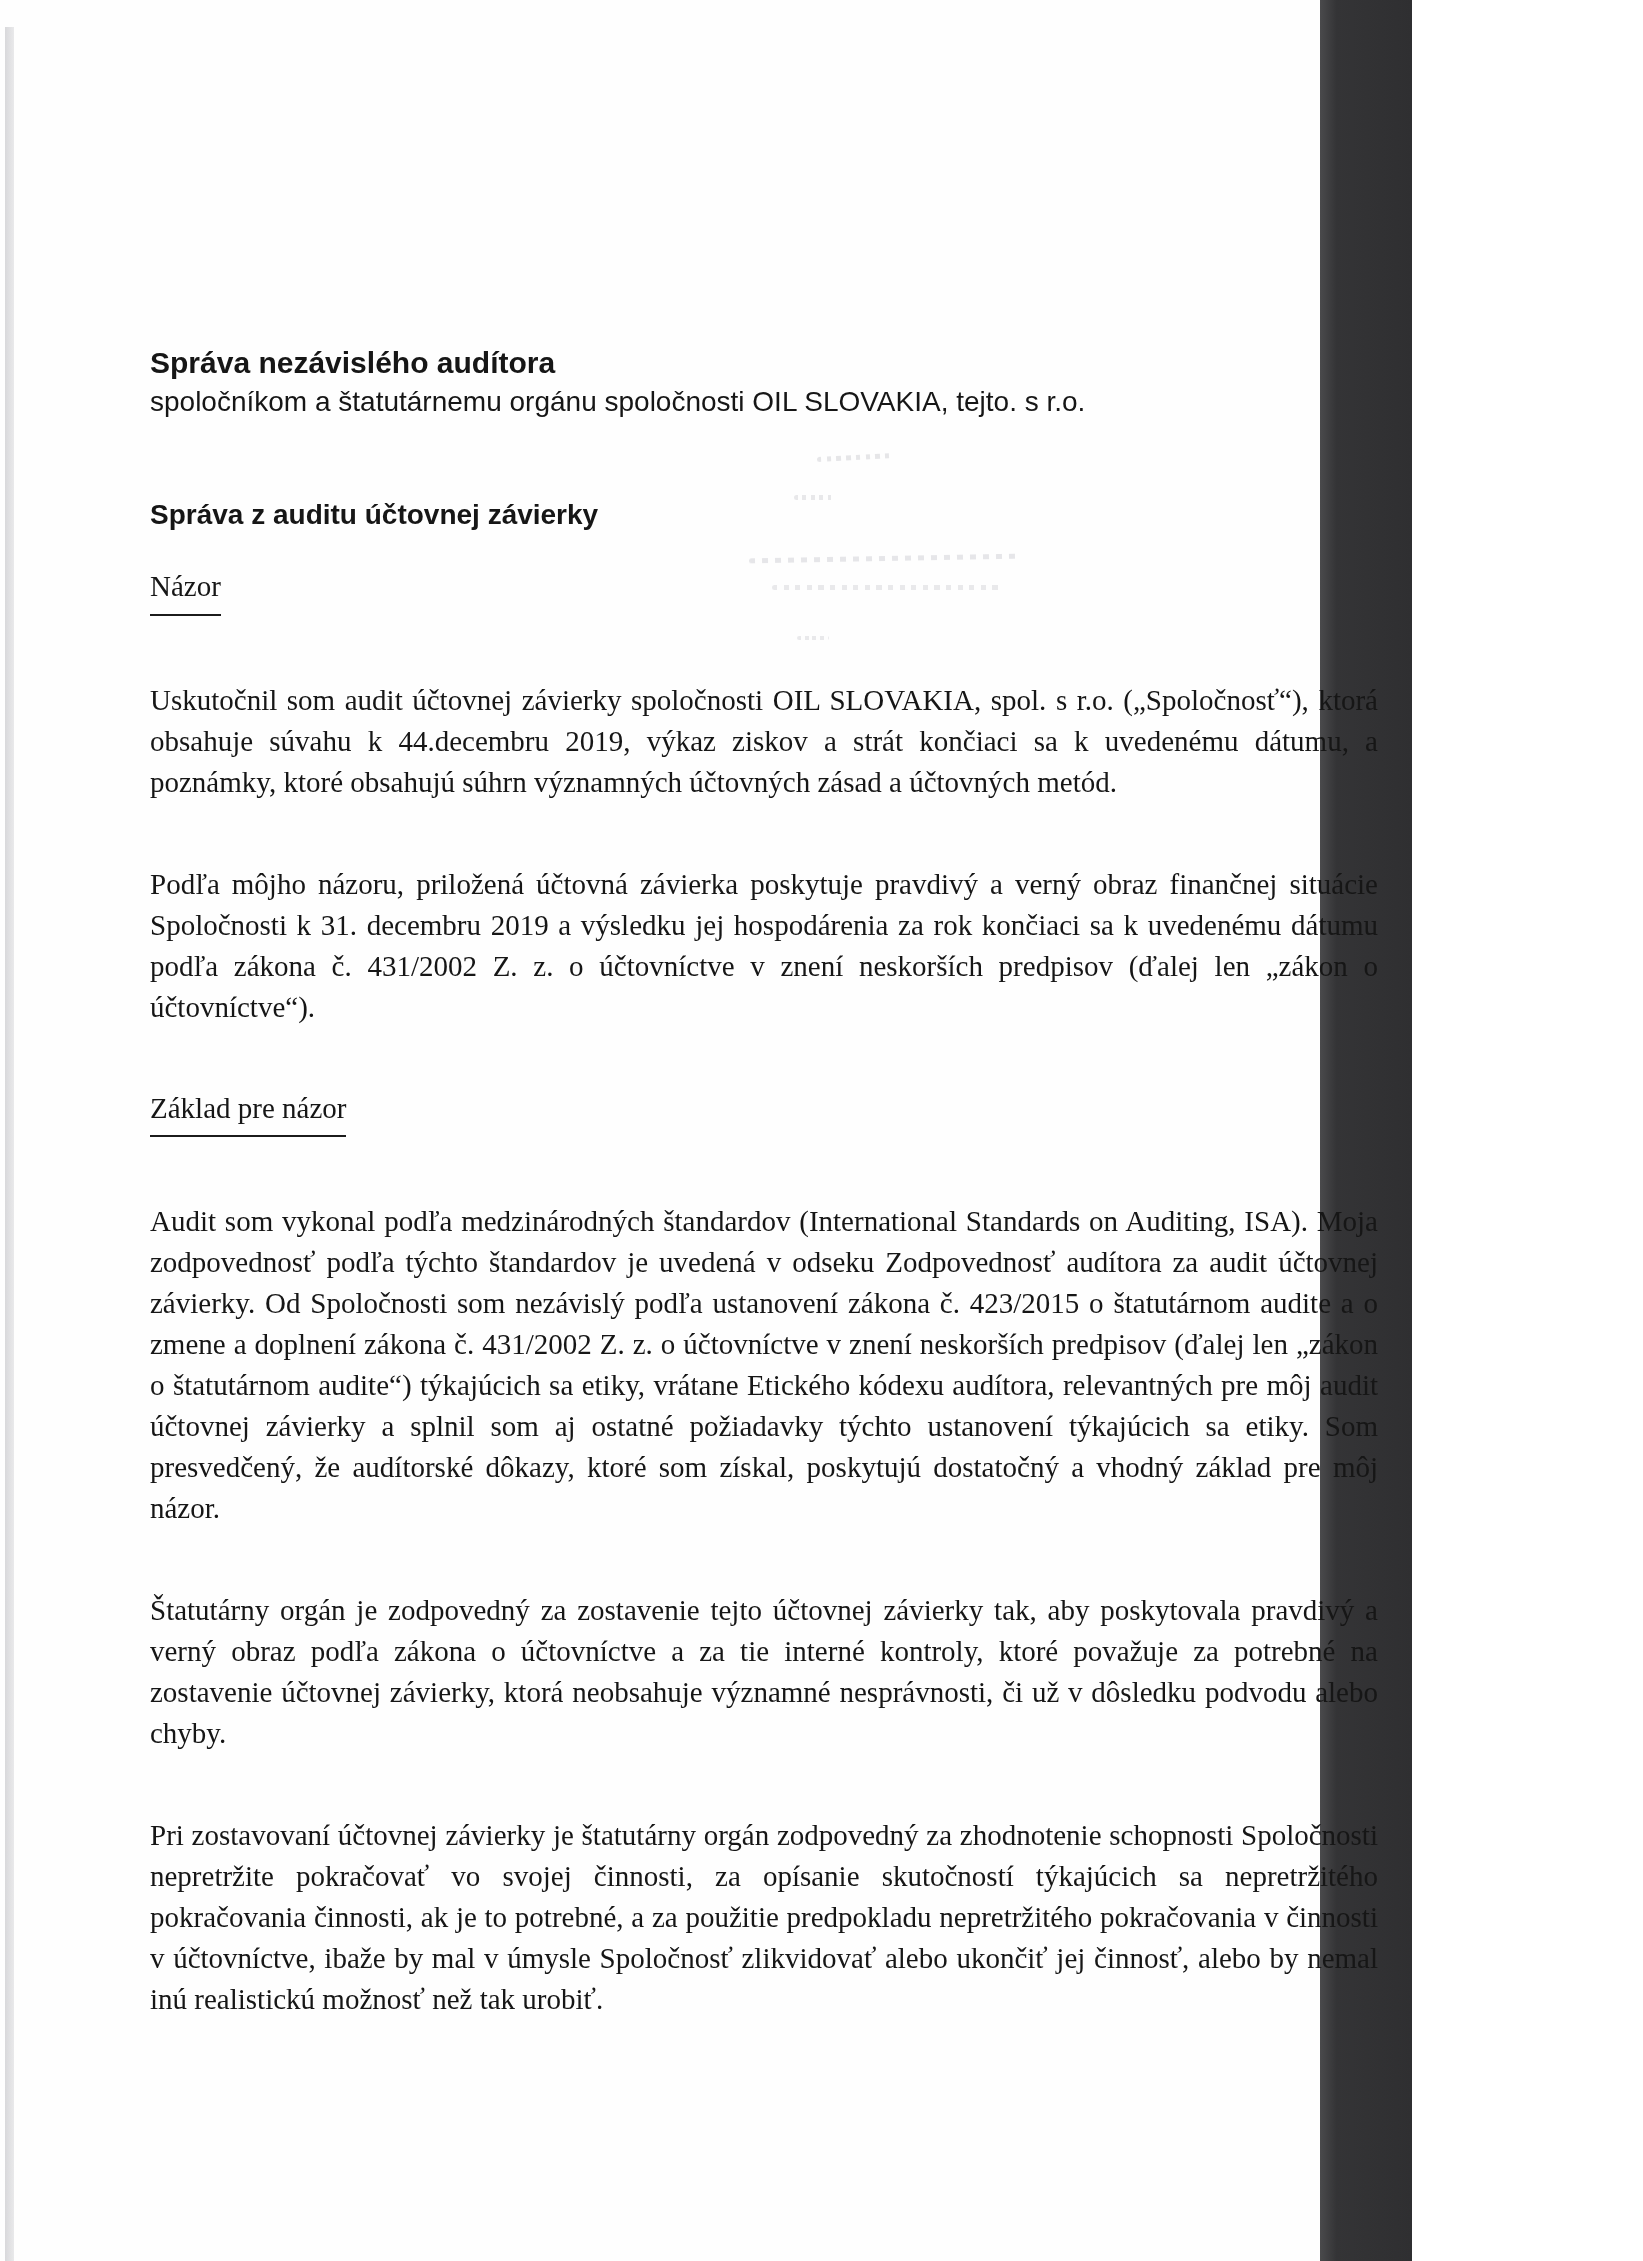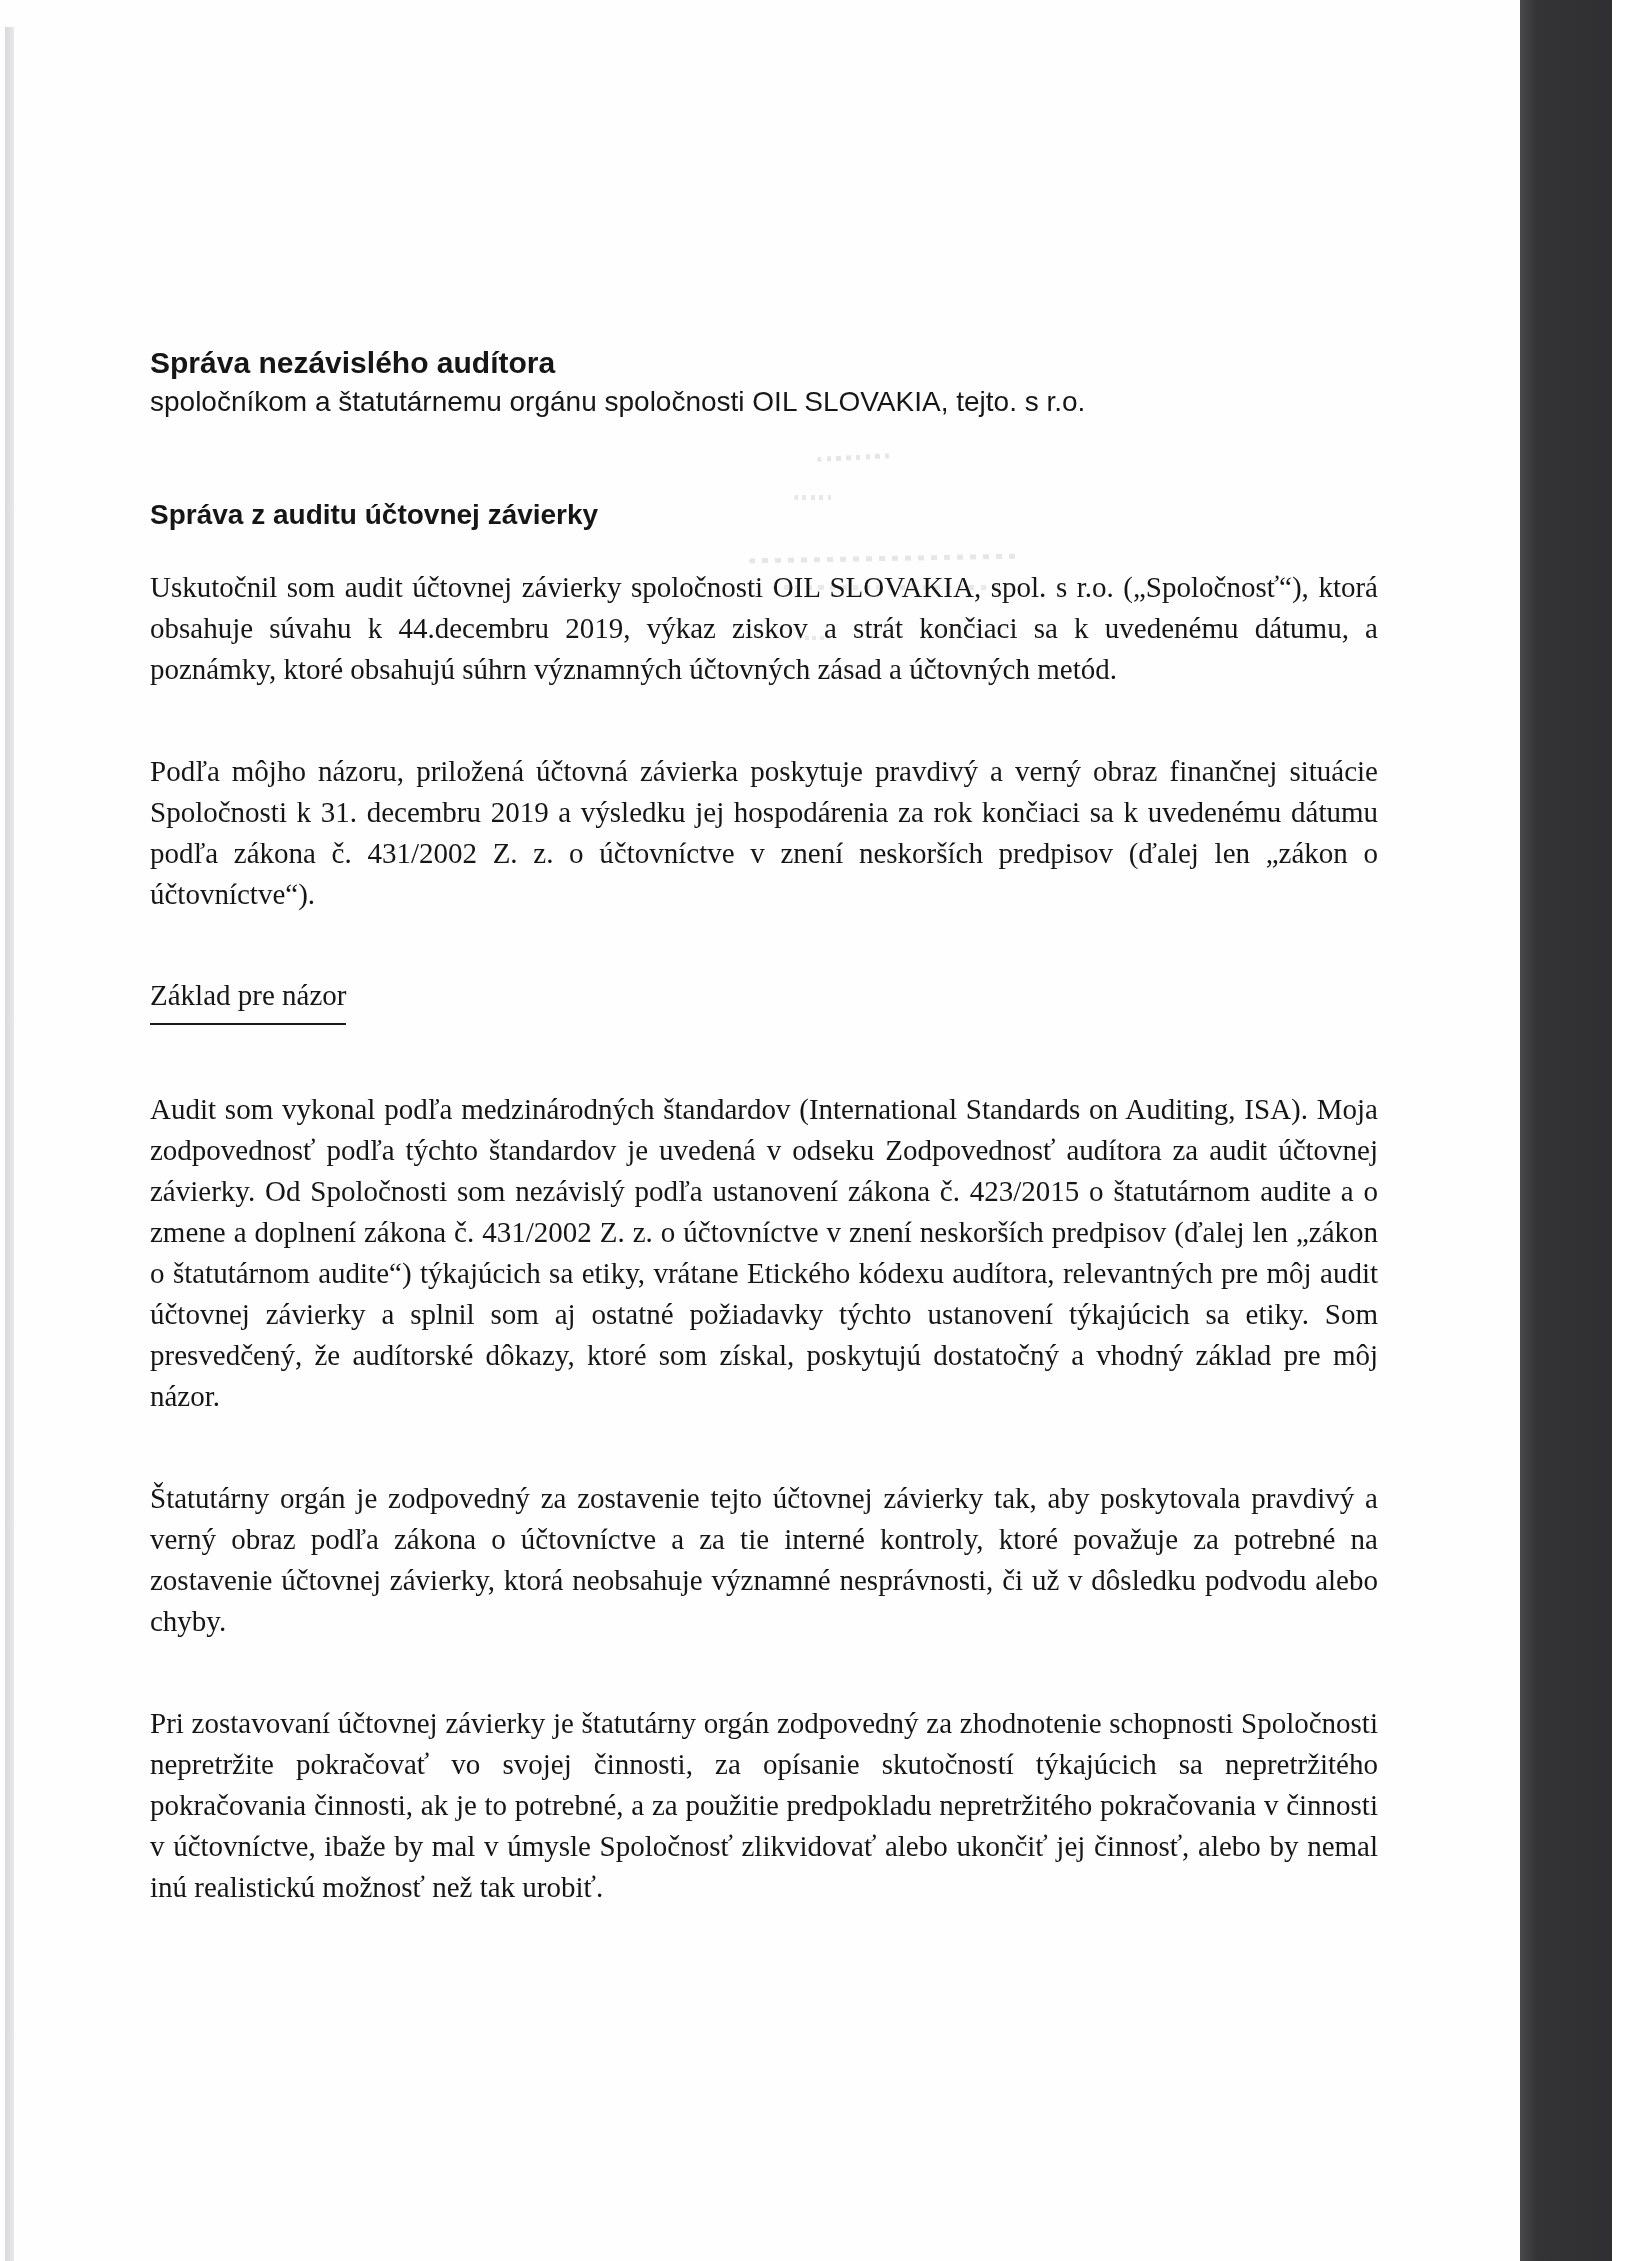--- a/index.html
+++ b/index.html
@@ -3,21 +3,21 @@
 <meta charset="utf-8">
 <style>
   html, body {
     margin: 0;
     padding: 0;
     background: #ffffff;
     font-family: "Liberation Serif", serif;
   }
   .page {
     position: relative;
-    width: 1612px;
+    width: 1412px;
     height: 2261px;
     background: #fefefe;
     overflow: hidden;
   }
   
   .edge-right {
     position: absolute;
     top: 0;
     right: 0;
     width: 92px;
@@ -115,20 +115,23 @@
 
   <div class="content">
 
     <div class="doc-title">Správa nezávislého audítora</div>
 
     <div class="doc-addressee">spoločníkom a štatutárnemu orgánu spoločnosti OIL SLOVAKIA, tejto. s r.o.</div>
 
     <div class="section-title">Správa z auditu  účtovnej závierky</div>
 
     <div class="sec">
+      <div class="h-serif">
+        <span class="u">Názor</span>
+      </div>
       <p>Uskutočnil som audit  účtovnej závierky spoločnosti OIL SLOVAKIA, spol. s r.o. („Spoločnosť“), ktorá obsahuje súvahu k 44.decembru 2019,  výkaz ziskov a strát končiaci sa k uvedenému dátumu,  a poznámky, ktoré obsahujú súhrn významných účtovných zásad a účtovných metód.</p>
       <p>Podľa môjho názoru, priložená účtovná závierka poskytuje pravdivý a verný obraz finančnej situácie  Spoločnosti k 31. decembru 2019 a výsledku jej hospodárenia za rok končiaci sa k uvedenému dátumu  podľa zákona č. 431/2002 Z. z. o účtovníctve v znení neskorších predpisov (ďalej len „zákon o účtovníctve“).</p>
     </div>
 
     <div class="sec">
       <div class="h-serif">
         <span class="u">Základ pre názor</span>
       </div>
       <p>Audit som vykonal podľa medzinárodných štandardov (International Standards on Auditing, ISA). Moja zodpovednosť podľa týchto štandardov je uvedená v odseku Zodpovednosť audítora za audit účtovnej závierky. Od Spoločnosti som nezávislý podľa ustanovení zákona č. 423/2015 o štatutárnom audite a o zmene a doplnení zákona č. 431/2002 Z. z. o účtovníctve v znení neskorších predpisov (ďalej len „zákon o štatutárnom audite“) týkajúcich sa etiky, vrátane Etického kódexu audítora, relevantných pre môj audit účtovnej závierky a splnil som aj ostatné požiadavky týchto ustanovení týkajúcich sa etiky. Som presvedčený, že audítorské dôkazy, ktoré som získal, poskytujú dostatočný a vhodný základ pre môj názor.</p>
     </div>

